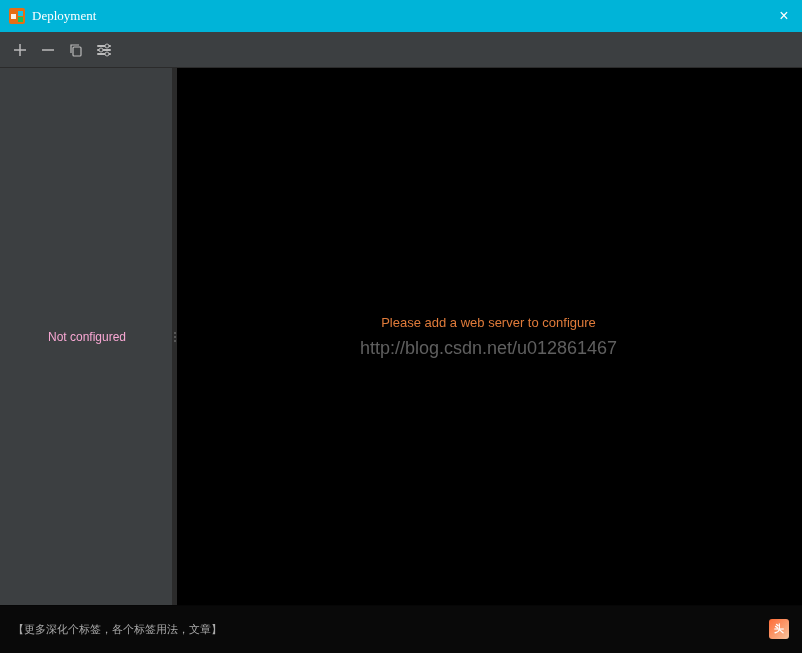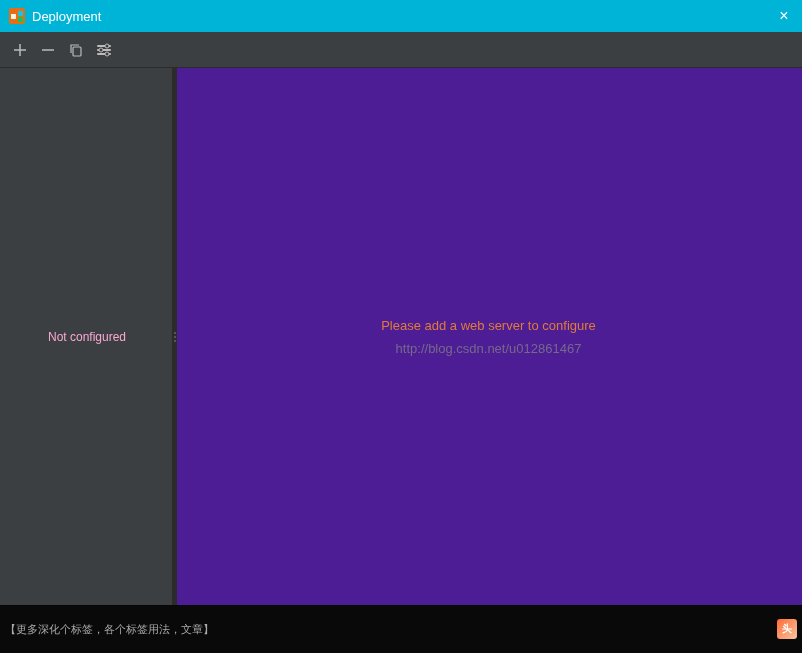--- a/index.html
+++ b/index.html
@@ -52,20 +52,21 @@
 
     .title-icon svg {
       width: 18px;
       height: 18px;
     }
 
     .title-text {
       color: #ffffff;
       font-size: 13px;
       font-weight: 400;
+      font-family: Liberation Serif, serif;
     }
 
     .close-btn {
       width: 20px;
       height: 20px;
       display: flex;
       align-items: center;
       justify-content: center;
       cursor: pointer;
       color: #ffffff;
@@ -152,38 +153,38 @@
 
     .resize-dot {
       width: 2px;
       height: 2px;
       background: #666;
       border-radius: 50%;
     }
 
     .right-panel {
       flex: 1;
-      background: #4c1d95;
+      background: #000000;
       display: flex;
       flex-direction: column;
       align-items: center;
       justify-content: center;
       position: relative;
     }
 
     .add-server-hint {
       color: #e07b3a;
       font-size: 13px;
       text-align: center;
       margin-bottom: 8px;
     }
 
     .watermark-text {
       color: #888888;
-      font-size: 13px;
+      font-size: 18px;
       opacity: 0.7;
     }
 
     .footer-area {
       height: 48px;
       background: #2d2d2d;
       border-top: 1px solid #1e1e1e;
       display: flex;
       align-items: center;
       justify-content: space-between;
@@ -195,21 +196,21 @@
     .footer-watermark {
       position: absolute;
       bottom: 0;
       left: 0;
       right: 0;
       height: 48px;
       background: rgba(0,0,0,0.8);
       display: flex;
       align-items: center;
       justify-content: space-between;
-      padding: 0 5px;
+      padding: 0 13px;
     }
 
     .footer-left {
       color: #aaaaaa;
       font-size: 11px;
     }
 
     .footer-right {
       display: flex;
       align-items: center;

